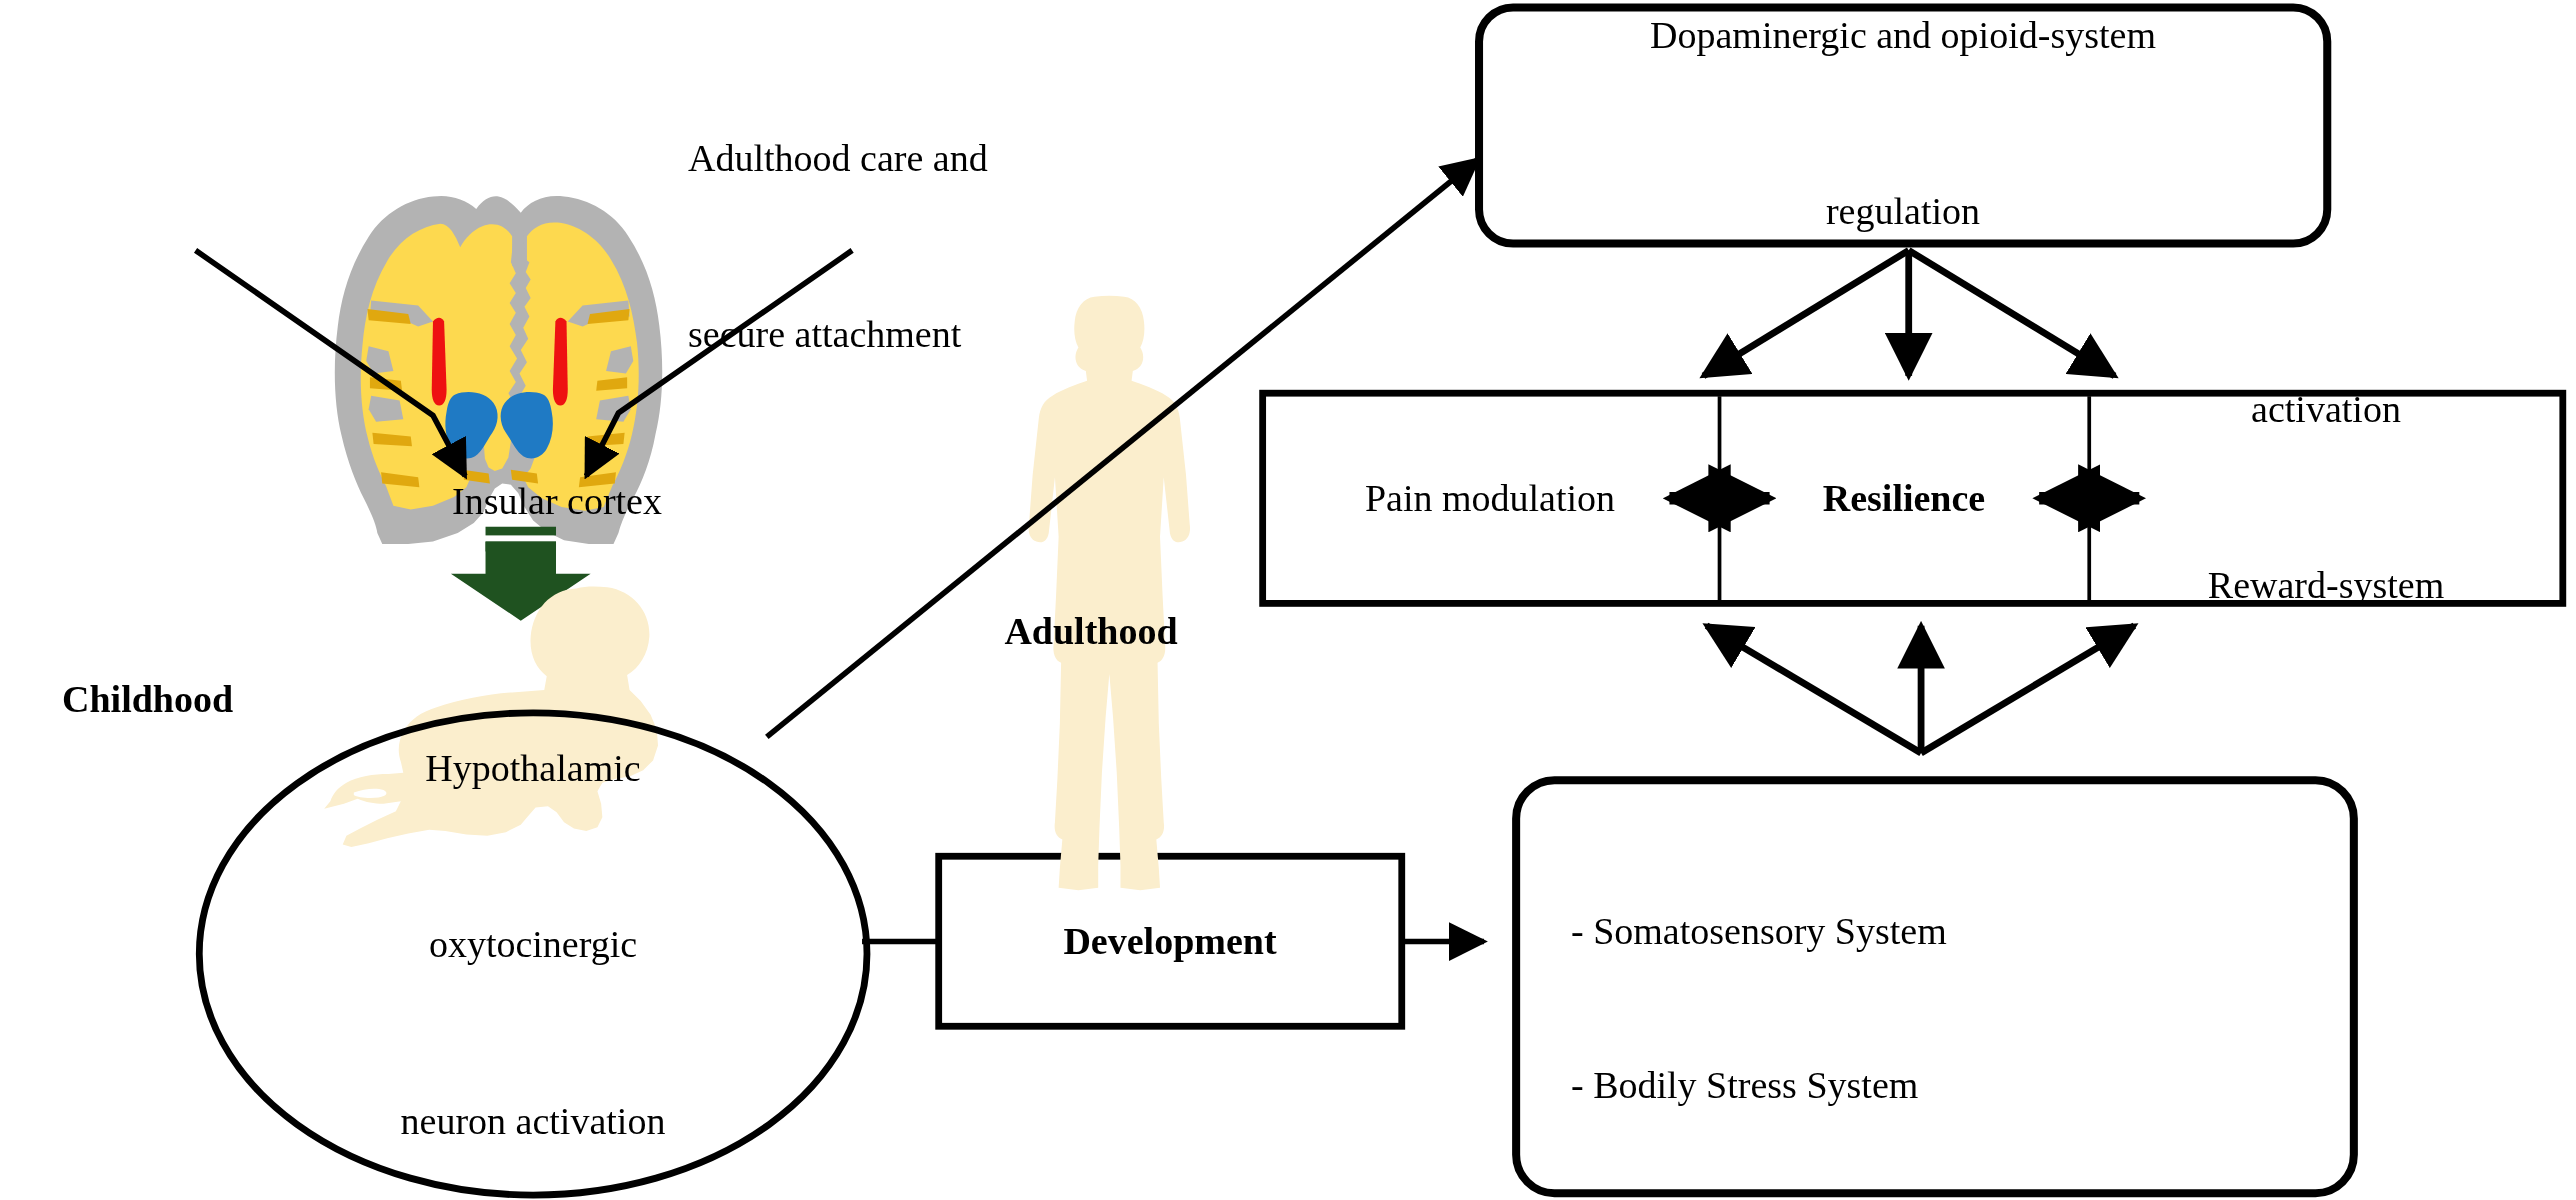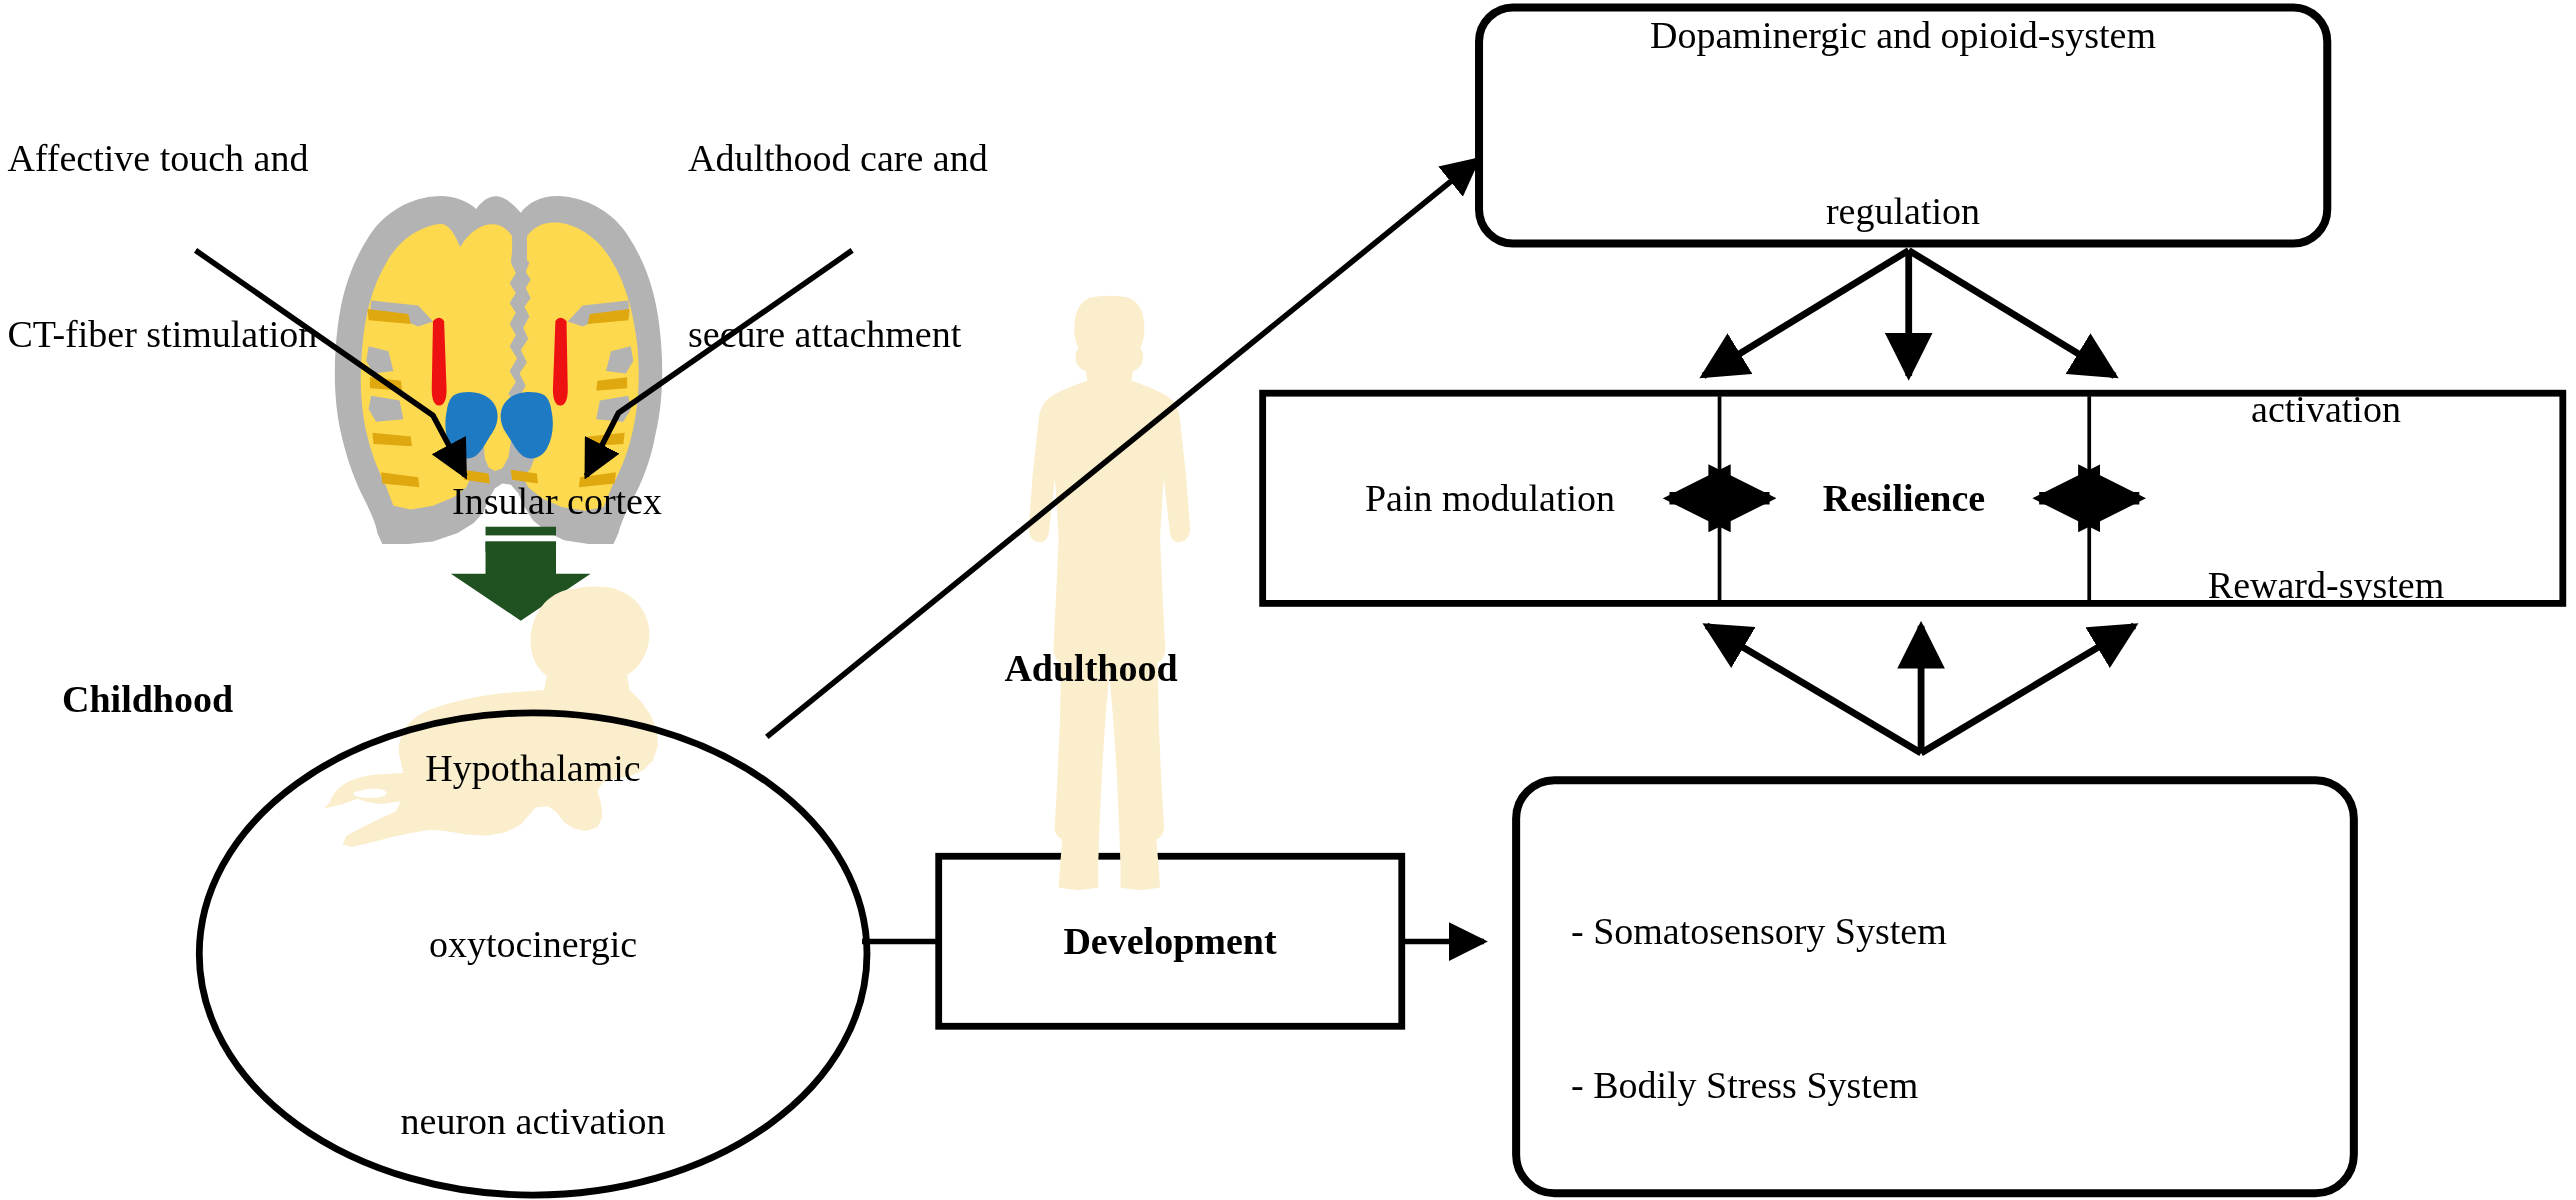--- a/index.html
+++ b/index.html
@@ -359,35 +359,31 @@
 
     <g stroke="#000" fill="none">
       <line x1="3107" y1="1218" x2="2760" y2="1012" stroke-width="11" marker-end="url(#ahead)"></line>
       <line x1="3107" y1="1218" x2="3107" y2="1012" stroke-width="11" marker-end="url(#ahead)"></line>
       <line x1="3107" y1="1218" x2="3452" y2="1012" stroke-width="11" marker-end="url(#ahead)"></line>
     </g>
 
     <rect x="2452" y="1262" width="1355" height="668" rx="62" ry="62" fill="#fff" stroke="#000" stroke-width="13"></rect>
   </svg>
 
-  <div class="lbl t-annot" style="left:7.4px;top:11px;">
-    <div>Affective touch and</div>
-    <div>CT-fiber stimulation</div>
-  </div>
 
   <div class="lbl t-annot" style="left:688px;top:11px;">
     <div>Adulthood care and</div>
     <div>secure attachment</div>
   </div>
 
   <div class="lbl t-annot ctr" style="left:529px;top:501px;margin-left:28px;">Insular cortex</div>
 
   <div class="lbl t-stage" style="left:62px;top:670px;">Childhood</div>
 
-  <div class="lbl t-stage ctr" style="left:1091px;top:668px;">Adulthood</div>
+  <div class="lbl t-stage ctr" style="left:1091px;top:631px;">Adulthood</div>
 
   <div class="lbl t-node ctr" style="left:533px;top:945px;width:470px;">
     <div>Hypothalamic</div>
     <div>oxytocinergic</div>
     <div>neuron activation</div>
   </div>
 
   <div class="lbl t-dev ctr" style="left:1170px;top:941px;width:433px;">Development</div>
 
   <div class="lbl t-node ctr" style="left:1903px;top:124px;width:816px;">

